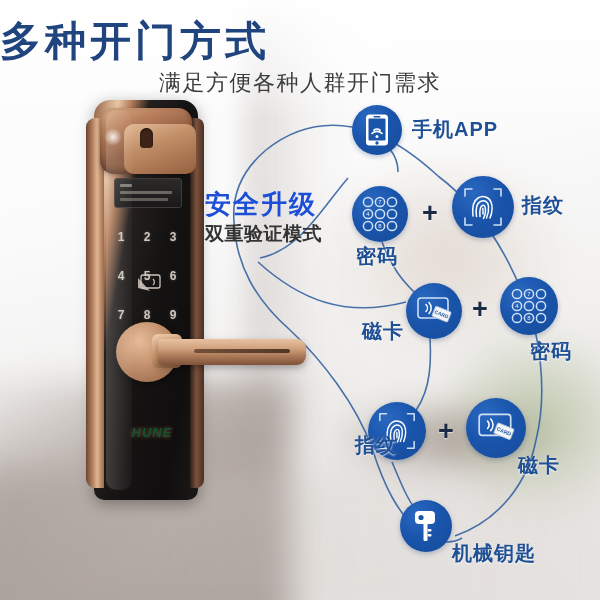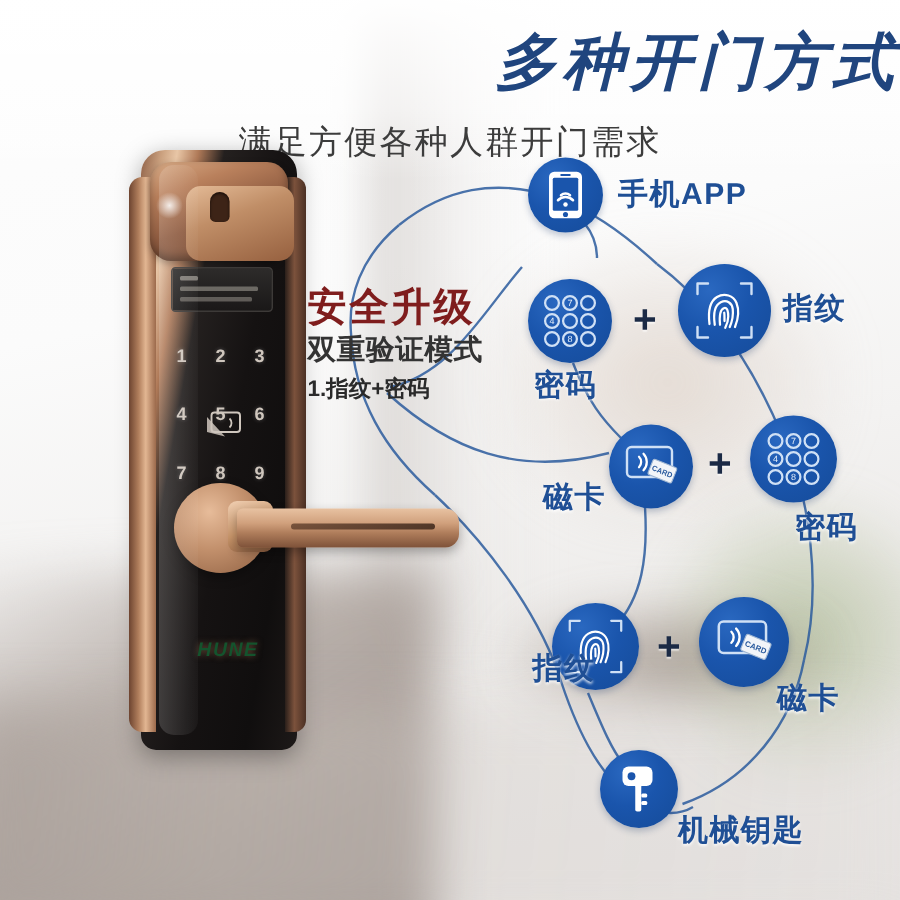--- a/index.html
+++ b/index.html
@@ -47,34 +47,33 @@
     background:linear-gradient(90deg,rgba(196,190,186,.55) 0%,rgba(226,222,219,.18) 60%,rgba(240,238,236,0) 100%);
     filter:blur(12px);
   }
   .bg-top-sheen{
     position:absolute;left:0;top:0;width:600px;height:120px;
     background:linear-gradient(180deg,rgba(255,255,255,.95) 0%,rgba(255,255,255,.55) 60%,rgba(255,255,255,0) 100%);
   }
 
   
   .headline{
-    position:absolute;left:0;top:14px;width:600px;text-align:right;
+    position:absolute;left:0;top:14px;width:600px;text-align:left;
     color:#20457e;font-size:41px;font-weight:700;letter-spacing:4px;
     text-shadow:0 1px 2px rgba(255,255,255,.9);
-    font-style:italic;
   }
   .subhead{
-    position:absolute;left:0;top:80px;width:600px;text-align:center;
+    position:absolute;left:0;top:68px;width:600px;text-align:center;
     color:#3c3c3c;font-size:22px;font-weight:500;letter-spacing:1.5px;
   }
 
   
   .feat{position:absolute;left:205px;top:190px;width:145px;}
   .feat-title{
-    color:#7f1d1d;font-size:26px;font-weight:700;letter-spacing:2px;
+    color:#1d4ed8;font-size:26px;font-weight:700;letter-spacing:2px;
     line-height:1.15;
   }
   .feat-sub{
     color:#333;font-size:19px;font-weight:700;letter-spacing:.5px;
     line-height:1.25;margin-top:2px;
   }
   .feat-list{margin-top:4px;}
   .feat-list li{
     list-style:none;color:#2a2a2a;font-size:15px;font-weight:600;
     line-height:1.45;white-space:nowrap;
@@ -280,21 +279,20 @@
 
     <div class="brand">HUNE</div>
     <div class="lock-gloss"></div>
     <div class="lock-flare"></div>
   </div>
 
   <div class="feat">
     <div class="feat-title">安全升级</div>
     <div class="feat-sub">双重验证模式</div>
     <ul class="feat-list">
-      <li>1.指纹+密码</li>
     </ul>
   </div>
 
   <div class="node" style="left:352px;top:105px;width:50px;height:50px;">
     <svg width="26" height="34" viewBox="0 0 26 34">
       <rect x="2" y="1.5" width="22" height="31" rx="3.5" fill="#ffffff"></rect>
       <rect x="4.5" y="5.5" width="17" height="22" rx="1" fill="#1a55ac"></rect>
       <rect x="9.5" y="3" width="7" height="1.4" rx=".7" fill="#1a55ac"></rect>
       <circle cx="13" cy="30" r="1.7" fill="#1a55ac"></circle>
       <g fill="none" stroke="#ffffff" stroke-width="1.7" stroke-linecap="round">

